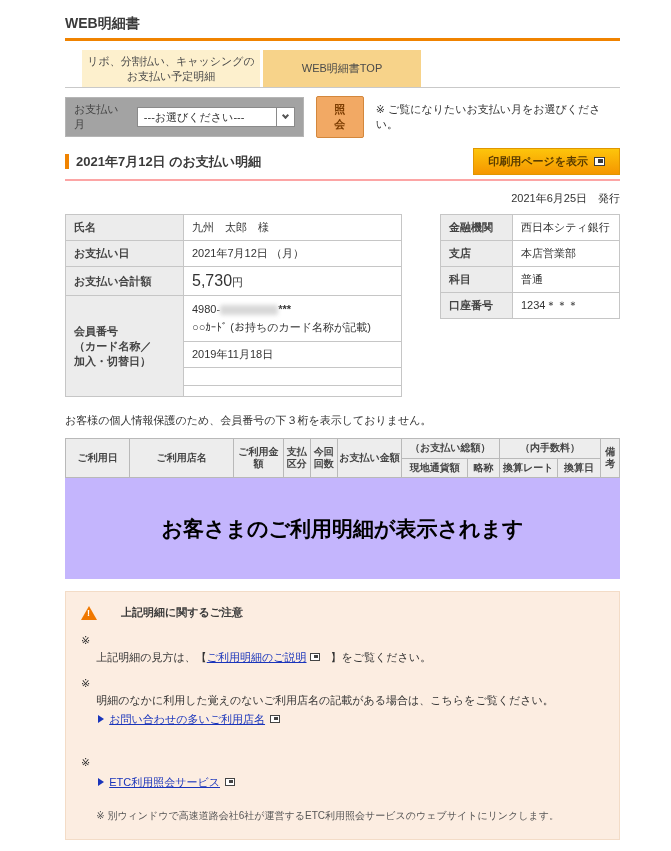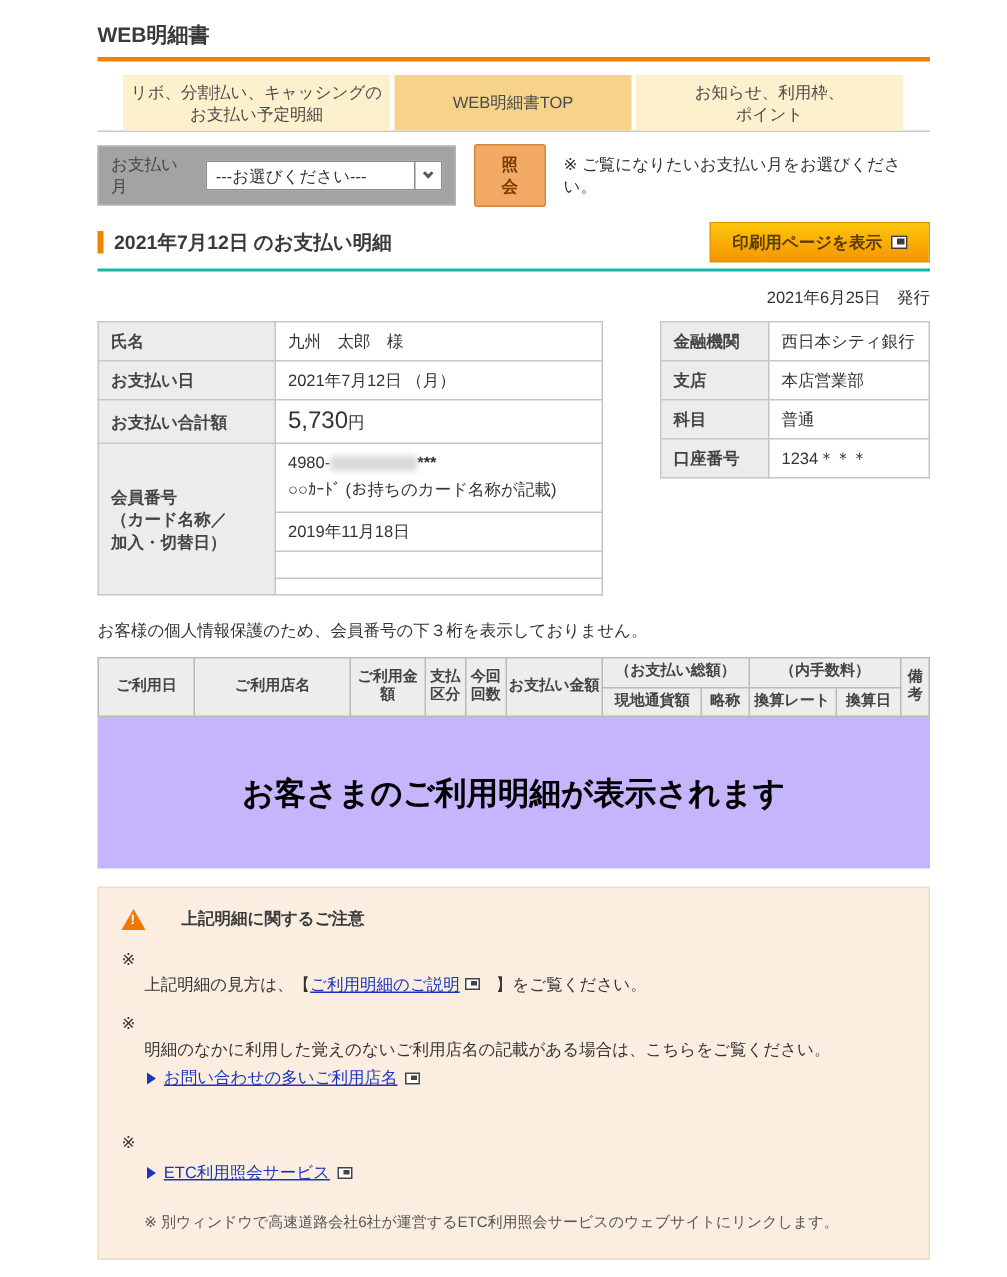--- a/index.html
+++ b/index.html
@@ -31,21 +31,21 @@
                   display:flex; align-items:center; justify-content:center; }
   .select-arrow i { width:5px; height:5px; border-right:2px solid #555;
                     border-bottom:2px solid #555; transform:rotate(45deg); margin-top:-3px; }
   .btn-shokai { margin-left:12px; background:#f2a964; border:1px solid #d3873c;
                 color:#7c3c00; font-weight:bold; font-size:11px; padding:5px 12px;
                 border-radius:2px; cursor:pointer; }
   .month-note { margin-left:12px; color:#333; }
 
   
   .section-head { display:flex; align-items:center; justify-content:space-between;
-                  margin-top:10px; padding-bottom:4px; border-bottom:2px solid #14b8a6; }
+                  margin-top:10px; padding-bottom:4px; border-bottom:2px solid #fca5a5; }
   .section-title { display:flex; align-items:center; font-size:13px; font-weight:bold; color:#3a3a3a; }
   .section-title::before { content:""; display:inline-block; width:4px; height:15px;
                            background:#f08300; margin-right:7px; }
   .btn-print { background:linear-gradient(#fdc50b,#f59600); border:1px solid #e09600;
                color:#5a3c00; font-weight:bold; font-size:11px; padding:5px 14px;
                display:flex; align-items:center; gap:6px; cursor:pointer; }
   .win-icon { display:inline-block; width:11px; height:9px; border:1px solid #3c3c3c;
               background:#fff; position:relative; }
   .win-icon::after { content:""; position:absolute; right:1px; top:1px; width:5px;
                      height:4px; background:#3c3c3c; }
@@ -113,22 +113,20 @@
 <body>
 
 <div class="page">
 
   <h1 class="page-title">WEB明細書</h1>
 
   <div class="tabs">
     <div class="tab inactive">リボ、分割払い、キャッシングの
 お支払い予定明細</div>
     <div class="tab active">WEB明細書TOP</div>
-    <div class="tab inactive">お知らせ、利用枠、
-ポイント</div>
   </div>
 
   <div class="month-row">
     <div class="month-box">
       <span class="month-label">お支払い月</span>
       <div class="fake-select">
         <span class="val">---お選びください---</span>
         <span class="select-arrow">
             <i></i>
           </span>

